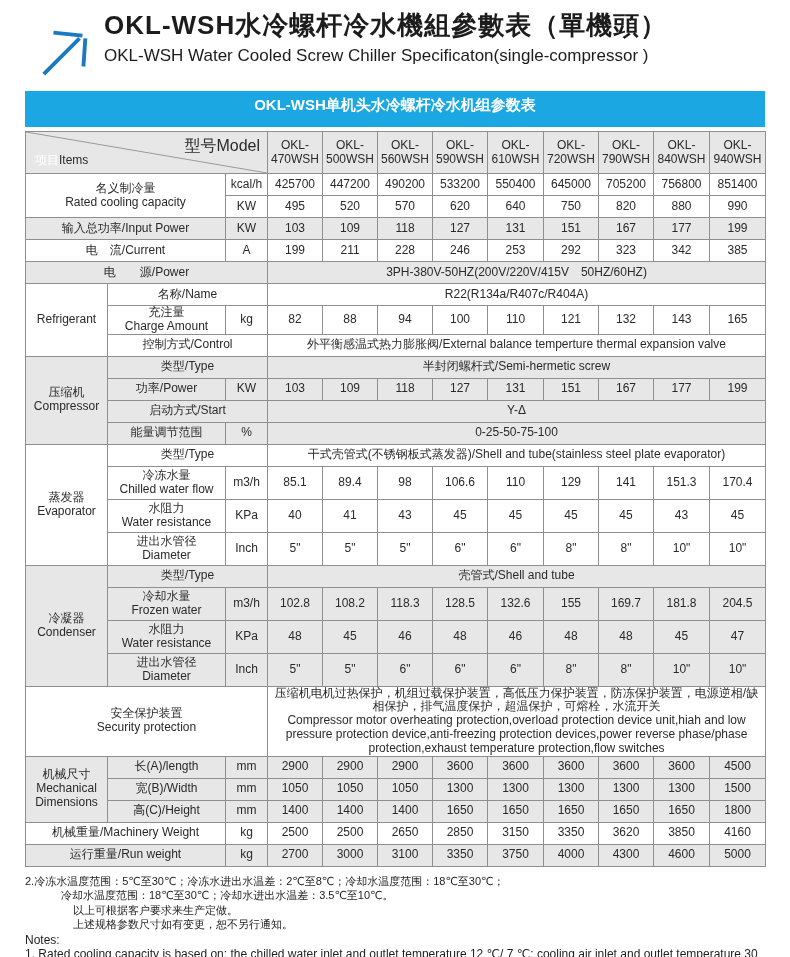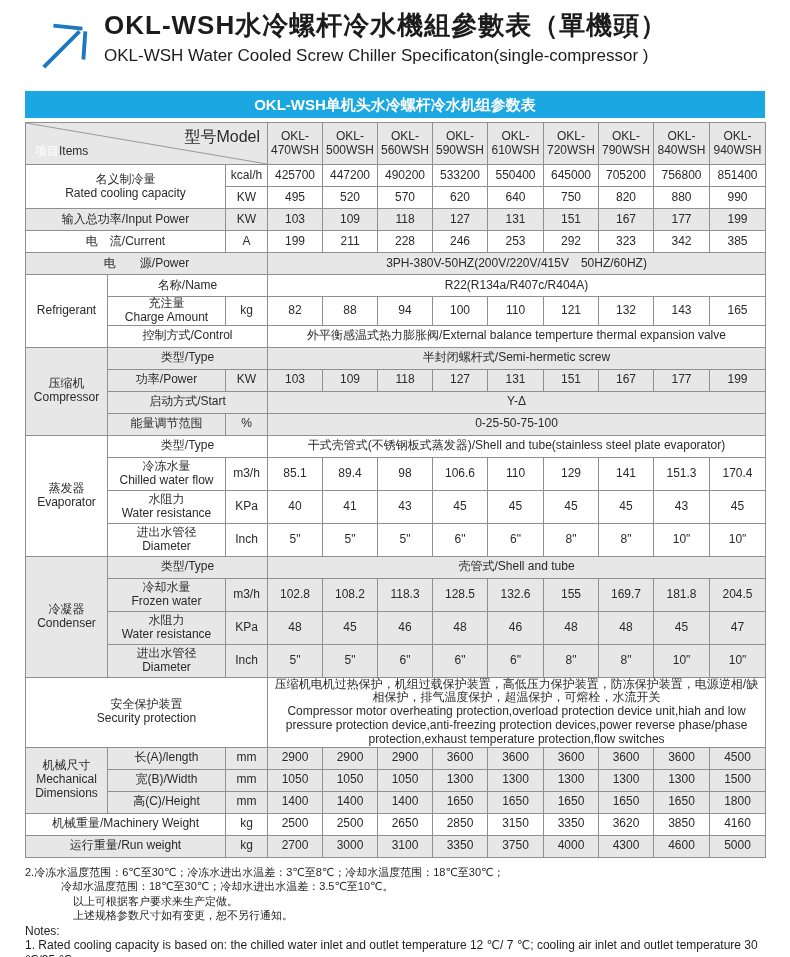--- a/index.html
+++ b/index.html
@@ -1,27 +1,27 @@
 <!DOCTYPE html>
 <html><head>
 <meta charset="utf-8">
 <style>
   html,body{margin:0;padding:0;}
   body{
     width:790px;height:957px;overflow:hidden;background:#ffffff;
     font-family:"Liberation Sans","DejaVu Sans",sans-serif;color:#232323;
   }
   
-  .doc-header{display:flex;align-items:center;padding:8px 16px 0 36px;}
+  .doc-header{display:flex;align-items:flex-end;padding:8px 16px 0 36px;}
   .arrow-logo{width:60px;height:58px;flex:0 0 auto;margin-right:8px;}
   .titles h1{margin:0;font-size:26px;font-weight:bold;letter-spacing:1px;color:#1c1c1c;}
   .titles h2{margin:3px 0 15px 0;font-size:17px;font-weight:normal;color:#1c1c1c;}
   
   .banner{
-    margin:10px 25px 4px 25px;height:27px;line-height:27px;text-align:center;
+    margin:10px 25px 4px 25px;height:36px;line-height:27px;text-align:center;
     color:#ffffff;font-size:15px;font-weight:bold;
   }
   
   table.spec{border-collapse:collapse;table-layout:fixed;margin:0 25px;width:740px;}
   table.spec td,table.spec th{
     border:1px solid #8f8f8f;padding:0 2px;text-align:center;vertical-align:middle;
     font-size:12px;font-weight:normal;color:#2a2a2a;background:#ffffff;line-height:1.15;
   }
   tr.shade td,tr.shade th{background:#e7e7e7;}
   th.diag{position:relative;height:41px;padding:0;}
@@ -369,21 +369,21 @@
           <td class="val">4300</td>
           <td class="val">4600</td>
           <td class="val">5000</td>
         </tr>
 
     </tbody>
   </table>
 
   <footer class="notes">
     <div class="zh">
-      <div>2.冷冻水温度范围：6℃至30℃；冷冻水进出水温差：3℃至8℃；冷却水温度范围：18℃至30℃；</div>
+      <div>2.冷冻水温度范围：5℃至30℃；冷冻水进出水温差：2℃至8℃；冷却水温度范围：18℃至30℃；</div>
       <div>冷却水温度范围：18℃至30℃；冷却水进出水温差：3.5℃至10℃。</div>
       <div>以上可根据客户要求来生产定做。</div>
       <div>上述规格参数尺寸如有变更，恕不另行通知。</div>
     </div>
     <div class="en-h">Notes:</div>
     <div class="en-1">1. Rated cooling capacity is based on: the chilled water inlet and outlet temperature 12 ℃/ 7 ℃; cooling air inlet and outlet temperature 30 ℃/35 ℃.</div>
   </footer>
 
 </div>
 

